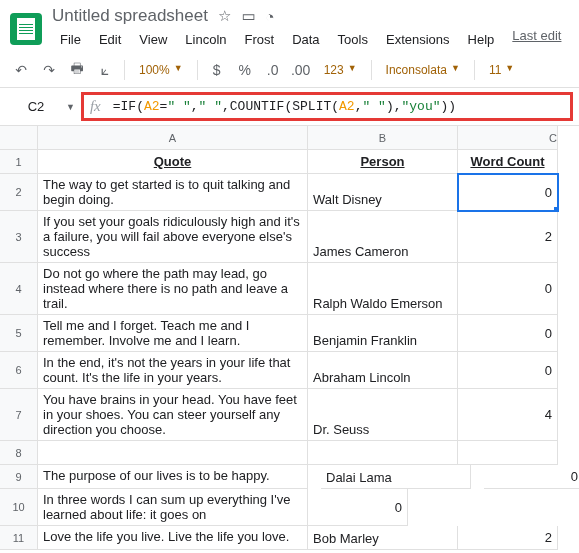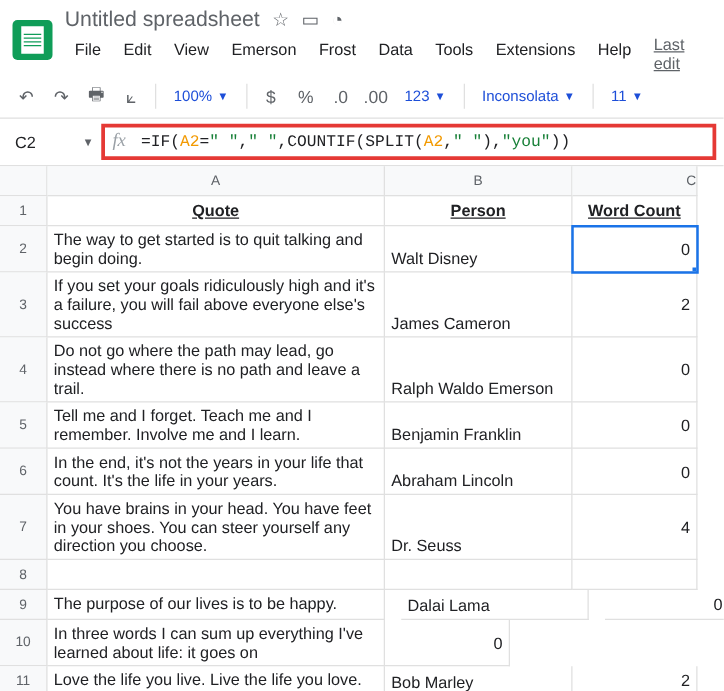--- a/index.html
+++ b/index.html
@@ -12,24 +12,24 @@
 .logo-inner::after { top: 12px; box-shadow: 0 -3px 0 #0f9d58, 0 3px 0 #0f9d58; }
 .title-row { display: flex; align-items: center; gap: 10px; }
 .doc-title { font-size: 17px; color: #5f6368; }
 .title-icon { color: #5f6368; font-size: 15px; }
 .menubar { display: flex; gap: 2px; margin-top: 2px; }
 .menu-item { padding: 4px 8px; font-size: 13px; color: #202124; cursor: pointer; border-radius: 3px; }
 .last-edit { color: #5f6368; text-decoration: underline; margin-left: 8px; font-size: 13px; }
 .toolbar { display: flex; align-items: center; gap: 6px; padding: 6px 10px; border-bottom: 1px solid #e0e0e0; }
 .tool-btn { width: 22px; height: 22px; display: flex; align-items: center; justify-content: center; color: #5f6368; cursor: pointer; font-size: 14px; }
 .tool-sep { width: 1px; height: 20px; background: #e0e0e0; margin: 0 2px; }
-.tool-drop { display: flex; align-items: center; gap: 4px; padding: 2px 6px; color: #1d4ed8; cursor: pointer; font-size: 12px; }
+.tool-drop { display: flex; gap: 4px; padding: 2px 6px; color: #a16207; cursor: pointer; font-size: 12px; }
 .tool-drop .chev { font-size: 9px; }
 .formula-row { display: flex; align-items: center; padding: 4px 6px; border-bottom: 1px solid #e0e0e0; }
-.cell-ref { width: 60px; font-size: 13px; padding: 3px 6px; }
+.cell-ref { width: 60px; font-size: 13px; padding: 3px 6px; text-align: center; }
 .fx-chev { font-size: 9px; color: #5f6368; margin-right: 6px; }
 .formula-box { border: 3px solid #e53935; padding: 3px 6px; display: flex; align-items: center; flex: 1; }
 .fx { font-style: italic; color: #9aa0a6; font-size: 15px; margin-right: 12px; font-family: Georgia, serif; }
 .formula { font-family: "Courier New", monospace; font-size: 13px; }
 .formula .ref { color: #f29900; }
 .formula .str { color: #188038; }
 .sheet { display: flex; }
 .rownums { display: flex; flex-direction: column; }
 .corner { width: 38px; height: 24px; background: #f8f9fa; border-right: 1px solid #e0e0e0; border-bottom: 1px solid #e0e0e0; }
 .rownum { width: 38px; display: flex; align-items: center; justify-content: center; background: #f8f9fa; border-right: 1px solid #e0e0e0; border-bottom: 1px solid #e0e0e0; color: #5f6368; font-size: 11px; }
@@ -57,21 +57,21 @@
     <div class="title-row">
       <span class="doc-title">Untitled spreadsheet</span>
       <span class="title-icon">☆</span>
       <span class="title-icon">▭</span>
       <span class="title-icon">◔</span>
     </div>
     <div class="menubar">
       <span class="menu-item">File</span>
       <span class="menu-item">Edit</span>
       <span class="menu-item">View</span>
-      <span class="menu-item">Emerson</span>
+      <span class="menu-item">Lincoln</span>
       <span class="menu-item">Frost</span>
       <span class="menu-item">Data</span>
       <span class="menu-item">Tools</span>
       <span class="menu-item">Extensions</span>
       <span class="menu-item">Help</span>
       <span class="last-edit">Last edit</span>
     </div>
   </div>
 </div>
 

